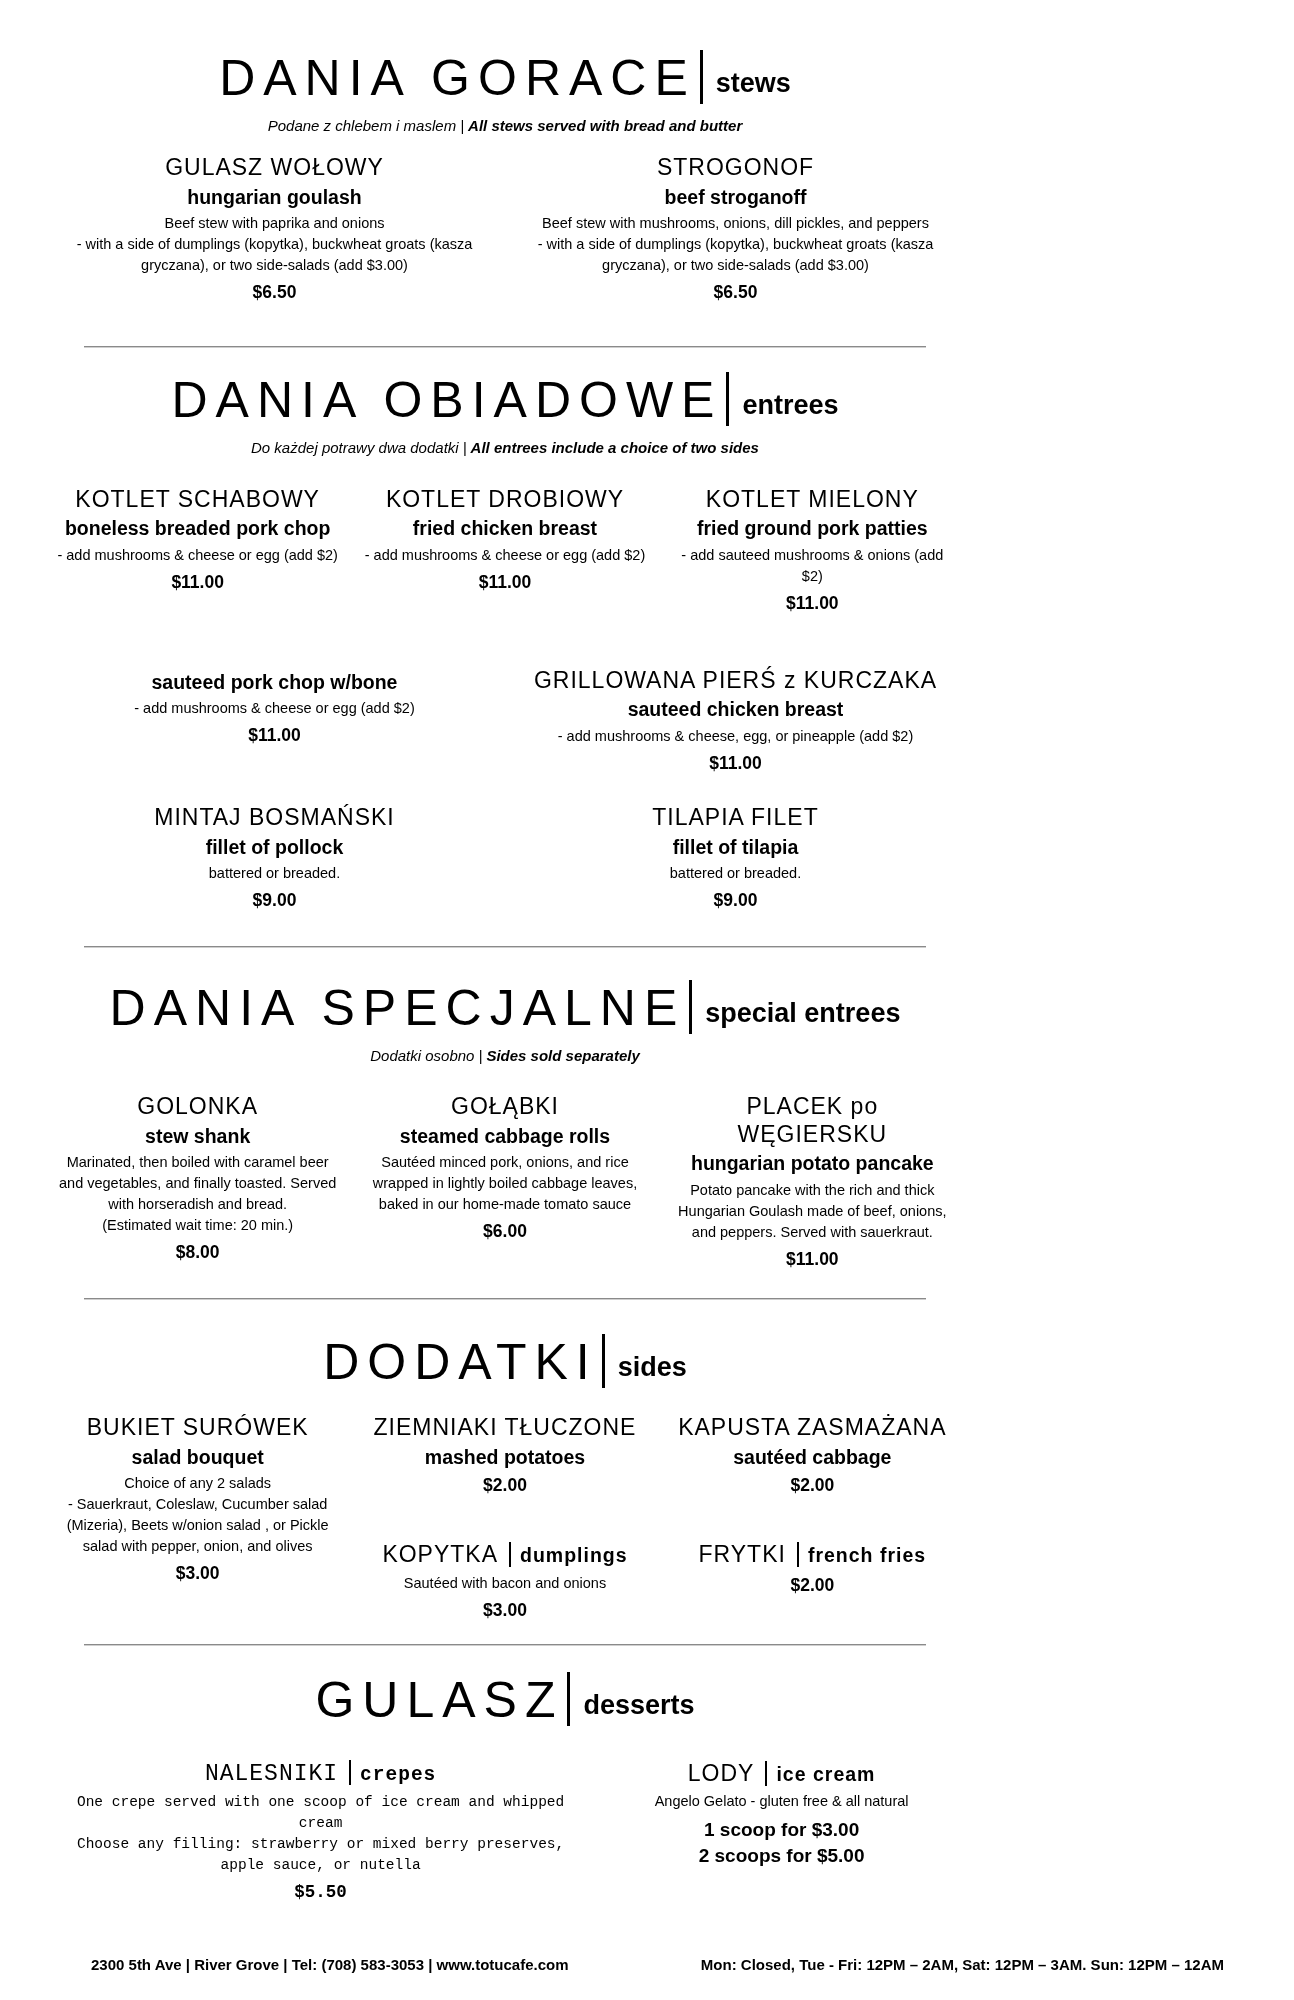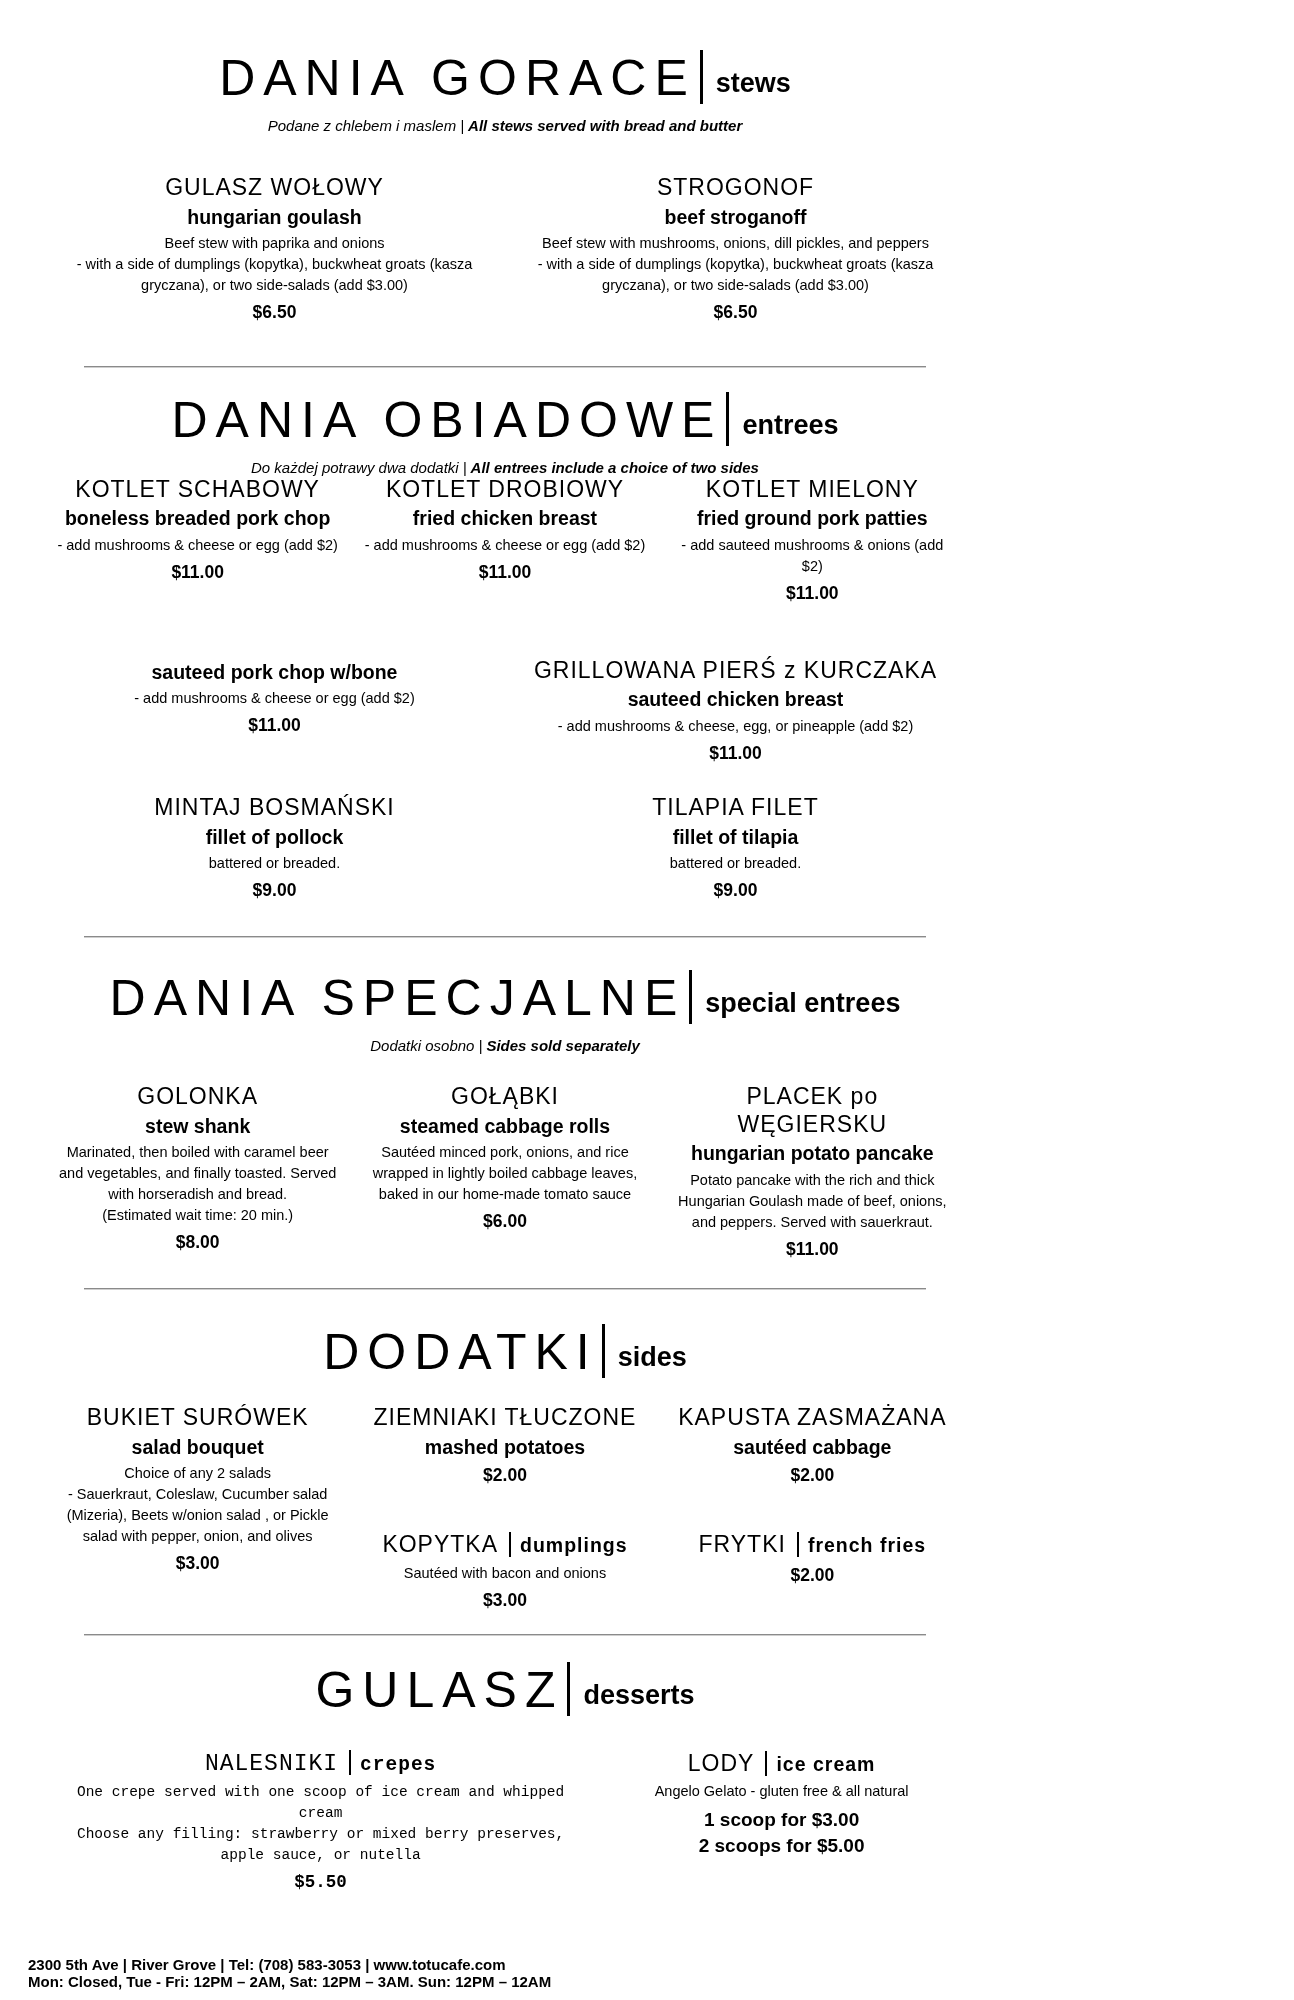--- a/index.html
+++ b/index.html
@@ -32,48 +32,48 @@
   .i-desc { font-size: 14.5px; line-height: 1.45; margin-top: 4px; }
   .i-price { font-size: 17.5px; font-weight: 700; margin-top: 5px; line-height: 1.3; }
   .i-bar { display: inline-block; width: 2px; height: 25px; background: #000; margin: 0 9px 0 11px; vertical-align: -5px; }
   .i-en-inline { font-size: 19.5px; font-weight: 700; }
   .i-price-line { font-size: 19px; font-weight: 700; line-height: 1.35; }
 
   .divider { border: none; height: 2px; background: #8a8a8a; border-bottom: 1px solid #cfcfcf; margin: 0 40px; }
 
   
   #sec-stews { padding-top: 50px; }
-  #sec-stews .row { margin-top: 40px; }
+  #sec-stews .row { margin-top: 20px; }
   #div-1 { margin-top: 42px; }
 
   #sec-entrees { padding-top: 24px; }
-  #sec-entrees .row-1 { }
+  #sec-entrees .row-1 { margin-top: 30px; }
   #sec-entrees .row-2 { margin-top: 52px; }
   #sec-entrees .row-3 { margin-top: 30px; }
   #div-2 { margin-top: 34px; }
 
   #sec-special { padding-top: 32px; }
   #sec-special .row { margin-top: 29px; }
   #div-3 { margin-top: 28px; }
 
   #sec-sides { padding-top: 34px; }
   #sec-sides .row { margin-top: 26px; }
   #sec-sides .item-lower { margin-top: 44px; }
   #div-4 { margin-top: 22px; }
 
   #sec-desserts { padding-top: 26px; }
   #sec-desserts .row { margin-top: 34px; }
   .col-wide { flex: 1.5; min-width: 0; font-family: Liberation Mono, monospace; }
 
   
   .footer {
-    position: absolute; top: 1956px; left: 0; right: 0;
+    position: absolute; top: 1956px; left: 0; right: 12px;
     display: flex; justify-content: space-between;
-    padding: 0 58px 0 28px;
-    font-size: 15px; font-weight: 700; white-space: nowrap; flex-direction: column;
+    padding: 0 58px 0 91px;
+    font-size: 15px; font-weight: 700; white-space: nowrap;
   }
 </style>
 </head>
 <body>
 
 <div class="content">
 
   <div class="sec" id="sec-stews">
     <div class="sec-head">
       <span class="t-pl">DANIA GORACE</span>

